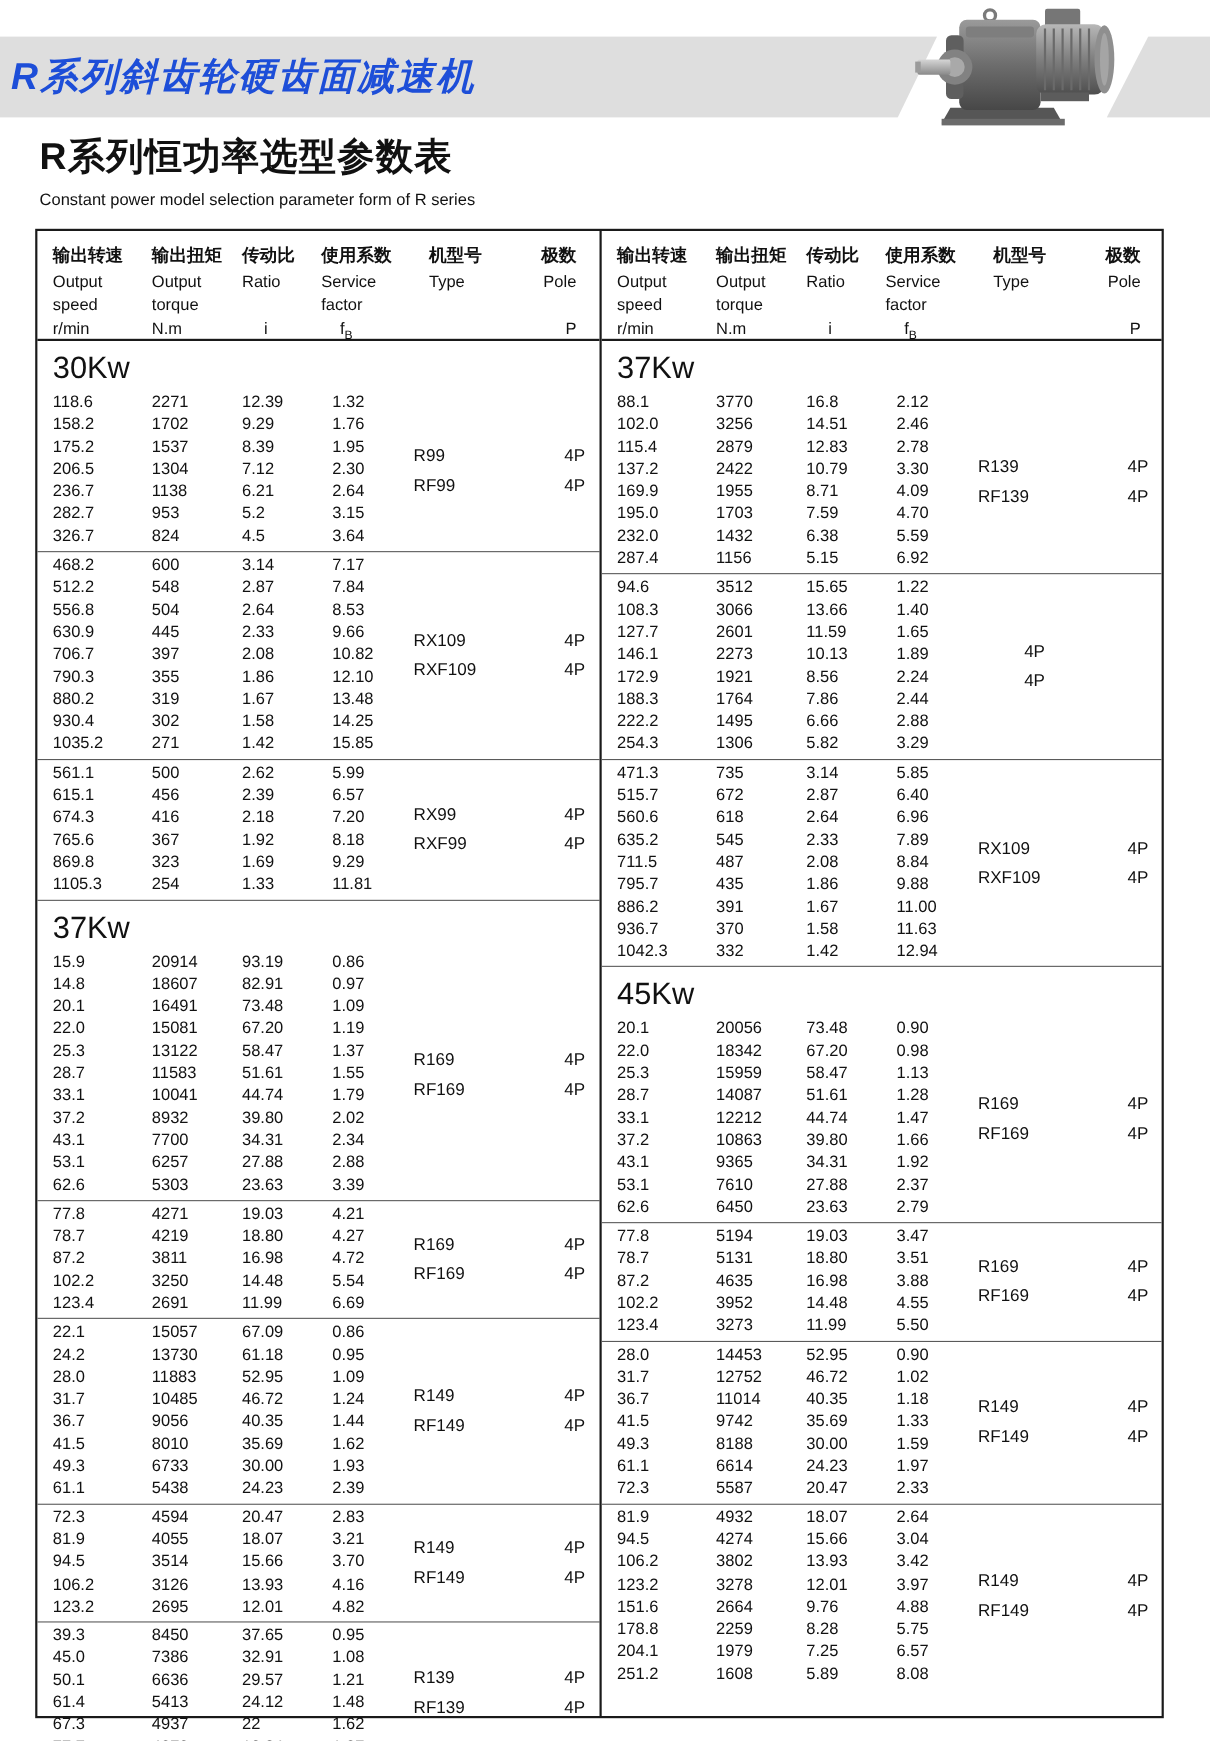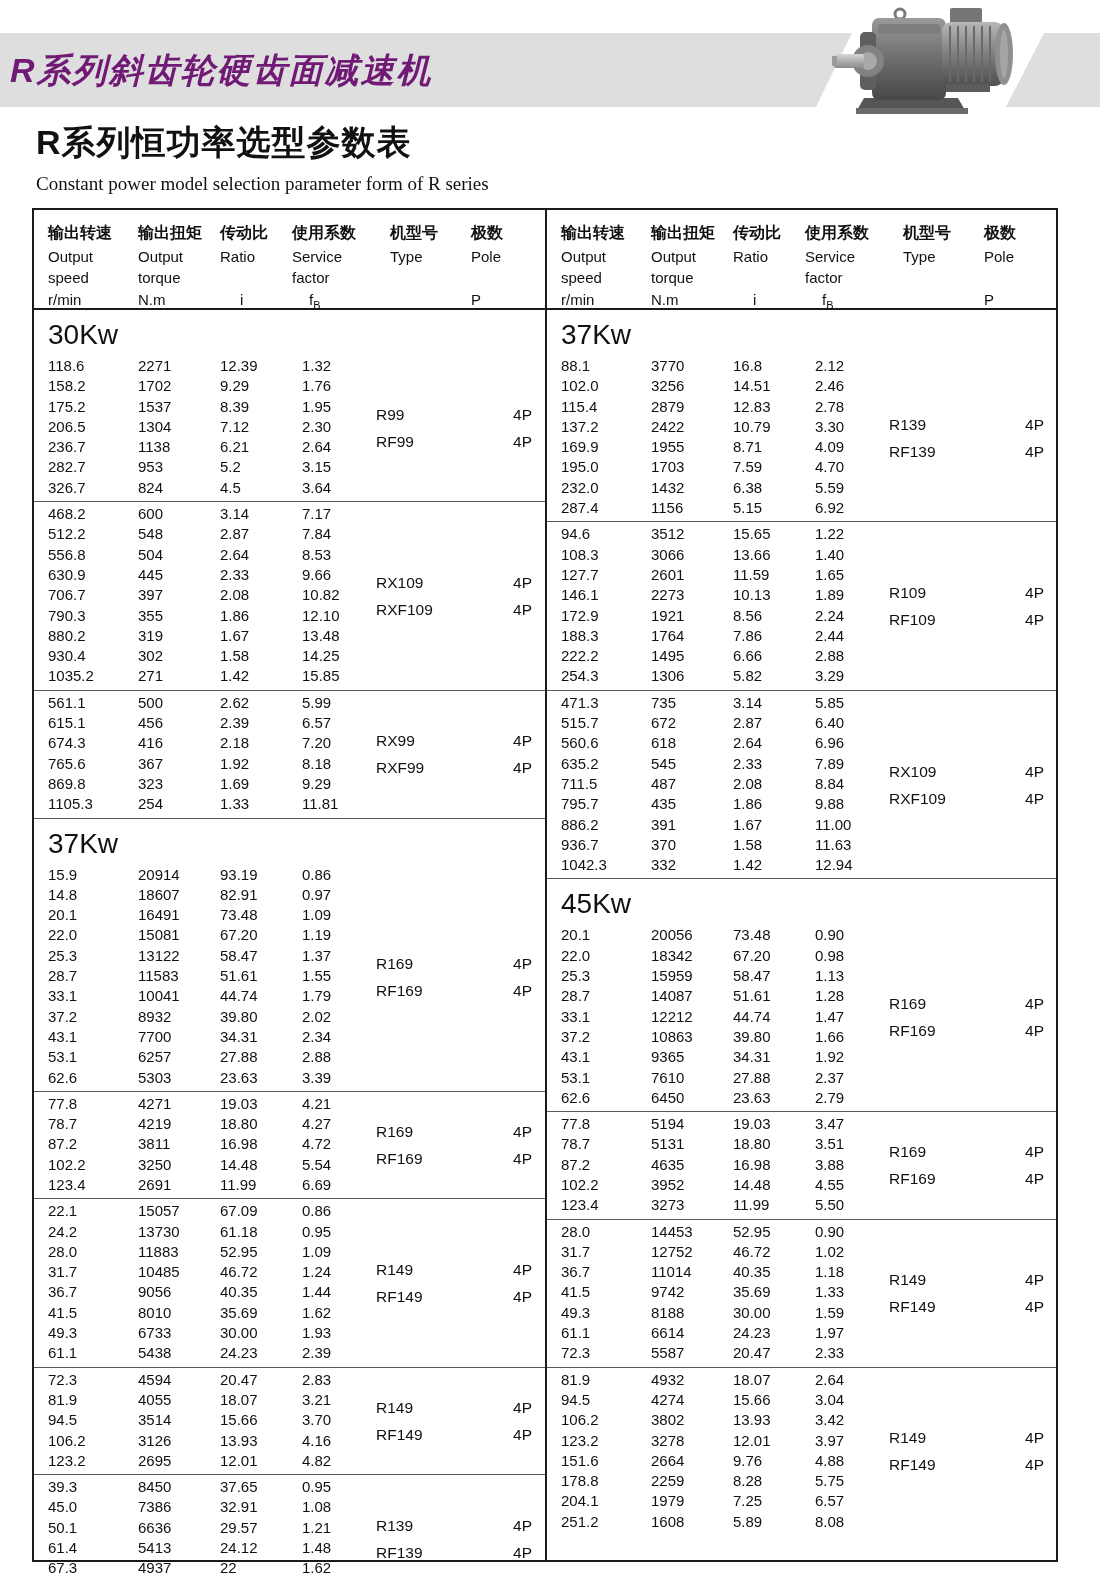--- a/index.html
+++ b/index.html
@@ -16,34 +16,34 @@
   .banner-strip {
     position:absolute; left:0; top:33px;
     width:852px; height:74px;
     background:#dedede;
     clip-path:polygon(0 0, 852px 0, 816px 74px, 0 74px);
   }
   .banner-title {
     font-style:italic; font-weight:bold;
     font-size:34px; line-height:74px;
     padding-left:10px; letter-spacing:2px;
-    white-space:nowrap; color:#701a75;
+    white-space:nowrap; color:#1d4ed8;
   }
   .banner-right {
     position:absolute; left:1006px; top:33px;
     width:94px; height:74px;
     background:#dedede;
     clip-path:polygon(38px 0, 100% 0, 100% 100%, 0 100%);
   }
   .motor-wrap { position:absolute; left:830px; top:2px; width:192px; height:122px; }
 
   
   .page-head { position:absolute; left:36px; top:120px; }
   .page-title-zh { font-size:34px; font-weight:bold; letter-spacing:1px; }
-  .page-title-en { font-size:19px; margin-top:7px;font-family:Liberation Serif, serif; }
+  .page-title-en { font-size:15px; margin-top:7px; }
 
   
   .ptable {
     position:absolute; left:32px; top:208px;
     width:1026px; height:1354px;
     border:2px solid #1a1a1a;
     display:flex; box-sizing:border-box;
     background:#fff;
   }
   .half { width:511px; display:flex; flex-direction:column; box-sizing:border-box; }
@@ -58,21 +58,21 @@
   .hcell { font-size:15px; }
   .hcell .l0 { font-weight:bold; font-size:16px; line-height:26px; white-space:nowrap; }
   .hcell .l1, .hcell .l2 { line-height:21px; }
   .hcell .l3 { line-height:24px; }
   .h0 { padding-left:14px; }
   .h1 { padding-left:8px; }
   .h2 { padding-left:2px; }
   .h2 .l3 { padding-left:20px; }
   .h3 .l3 { padding-left:17px; }
   .h4 { padding-left:14px; }
-  .h5 { text-align:left; padding-right:0; }
+  .h5 { text-align:right; padding-right:20px; }
   .hcell sub { font-size:11px; }
 
   .tbody { display:flex; flex-direction:column; }
   .tbody .block + .block { border-top:1px solid #5a5a5a; }
 
   .section-title {
     font-size:28px; font-weight:normal;
     padding:8px 0 2px 14px; line-height:34px;
   }
   .block-body { display:flex; }
@@ -800,24 +800,20 @@
                 <span class="c2">6.66</span>
                 <span class="c3">2.88</span>
               </div>
               <div class="nrow">
                 <span class="c0">254.3</span>
                 <span class="c1">1306</span>
                 <span class="c2">5.82</span>
                 <span class="c3">3.29</span>
               </div>
             </div>
-            <div class="type-cell">
-              <div>R109</div>
-              <div>RF109</div>
-            </div>
             <div class="pole-cell">
               <div>4P</div>
               <div>4P</div>
             </div>
           </div>
         </div>
         <div class="block">
           <div class="block-body">
             <div class="nums">
               <div class="nrow">

